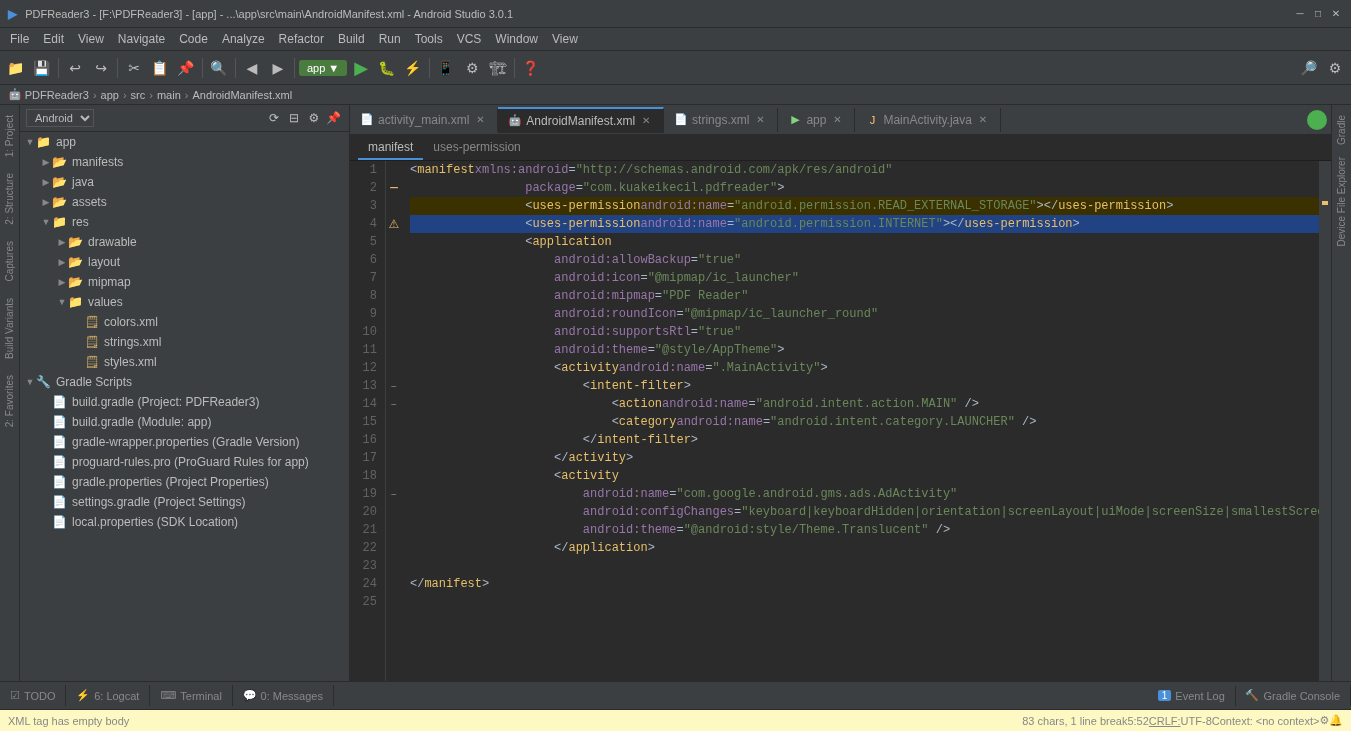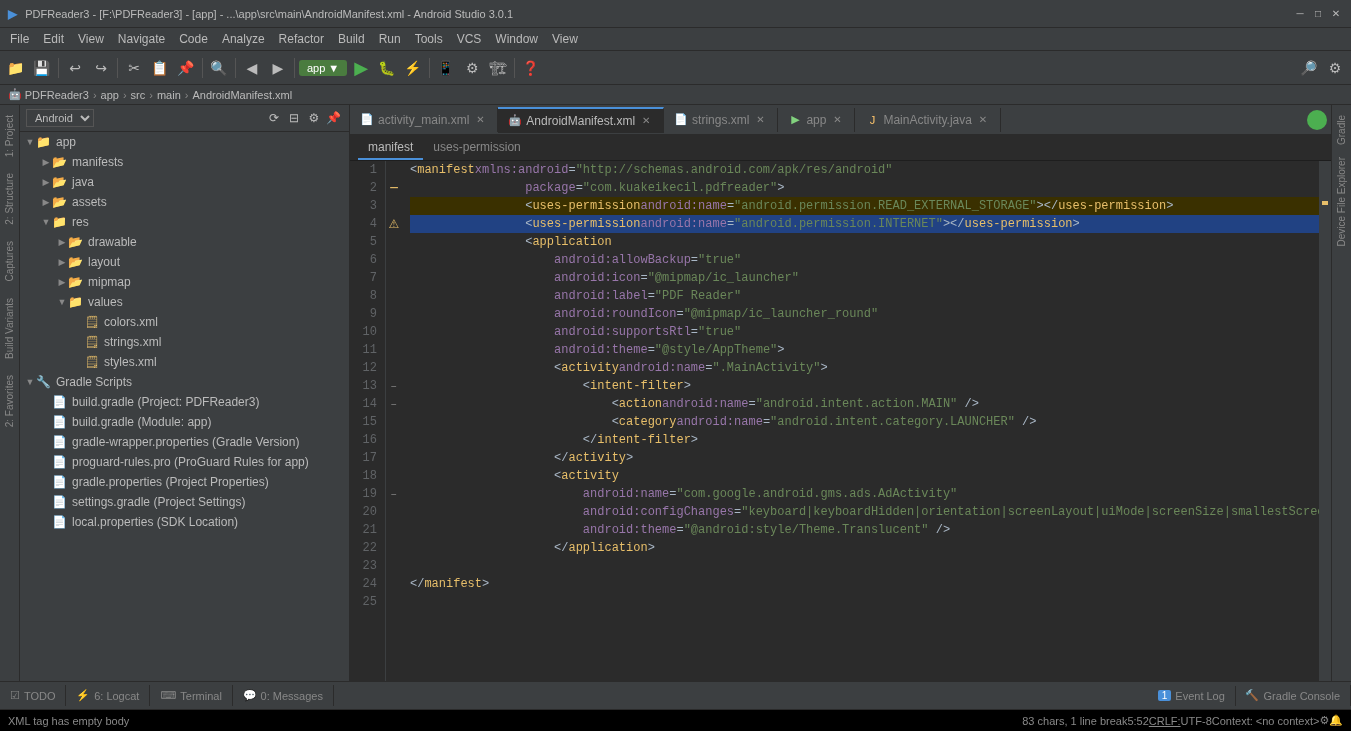--- a/index.html
+++ b/index.html
@@ -72,21 +72,21 @@
     .xml-attr { color: #9876aa; }
     .xml-value { color: #6a8759; }
     .xml-bracket { color: #a9b7c6; }
 
     
     .bottom-tab-bar { background: #3c3f41; display: flex; align-items: center; border-top: 1px solid #2b2b2b; min-height: 30px; padding: 0 4px; }
     .bottom-tab { padding: 5px 12px; cursor: pointer; font-size: 12px; color: #888; border-bottom: 2px solid transparent; }
     .bottom-tab.active { color: #bbbbbb; border-bottom: 2px solid #4a90d9; background: #2b2b2b; }
 
     
-    .status-bar { background: #000000; border-top: 1px solid #2b2b2b; padding: 2px 8px; display: flex; align-items: center; justify-content: space-between; font-size: 11px; color: #888; min-height: 22px; }
+    .status-bar { background: #fef9c3; border-top: 1px solid #2b2b2b; padding: 2px 8px; display: flex; align-items: center; justify-content: space-between; font-size: 11px; color: #888; min-height: 22px; }
     .status-left { display: flex; align-items: center; gap: 8px; }
     .status-right { display: flex; align-items: center; }
     .side-panel-left { width: 20px; background: #3c3f41; border-right: 1px solid #2b2b2b; display: flex; flex-direction: column; align-items: center; padding: 4px 0; gap: 4px; }
     .side-icon { writing-mode: vertical-rl; font-size: 10px; color: #888; padding: 6px 2px; cursor: pointer; transform: rotate(180deg); white-space: nowrap; }
 
     
     .right-stripe { width: 20px; background: #3c3f41; border-left: 1px solid #2b2b2b; display: flex; flex-direction: column; align-items: center; padding: 4px 0; }
 
     .bottom-tools { background: #3c3f41; border-top: 1px solid #2b2b2b; display: flex; align-items: center; gap: 0; min-height: 28px; }
     .bottom-tool-item { padding: 4px 10px; cursor: pointer; font-size: 11px; color: #888; display: flex; align-items: center; gap: 4px; border-right: 1px solid #2b2b2b; }
@@ -475,21 +475,21 @@
 
           <div class="code-line">
             &nbsp;&nbsp;&nbsp;&nbsp;&nbsp;&nbsp;&nbsp;&nbsp;<span class="xml-attr">android:allowBackup</span><span class="xml-bracket">=</span><span class="xml-value">"true"</span>
           </div>
 
           <div class="code-line">
             &nbsp;&nbsp;&nbsp;&nbsp;&nbsp;&nbsp;&nbsp;&nbsp;<span class="xml-attr">android:icon</span><span class="xml-bracket">=</span><span class="xml-value">"@mipmap/ic_launcher"</span>
           </div>
 
           <div class="code-line">
-            &nbsp;&nbsp;&nbsp;&nbsp;&nbsp;&nbsp;&nbsp;&nbsp;<span class="xml-attr">android:label</span><span class="xml-bracket">=</span><span class="xml-value">"PDF Reader"</span>
+            &nbsp;&nbsp;&nbsp;&nbsp;&nbsp;&nbsp;&nbsp;&nbsp;<span class="xml-attr">android:mipmap</span><span class="xml-bracket">=</span><span class="xml-value">"PDF Reader"</span>
           </div>
 
           <div class="code-line">
             &nbsp;&nbsp;&nbsp;&nbsp;&nbsp;&nbsp;&nbsp;&nbsp;<span class="xml-attr">android:roundIcon</span><span class="xml-bracket">=</span><span class="xml-value">"@mipmap/ic_launcher_round"</span>
           </div>
 
           <div class="code-line">
             &nbsp;&nbsp;&nbsp;&nbsp;&nbsp;&nbsp;&nbsp;&nbsp;<span class="xml-attr">android:supportsRtl</span><span class="xml-bracket">=</span><span class="xml-value">"true"</span>
           </div>
 

